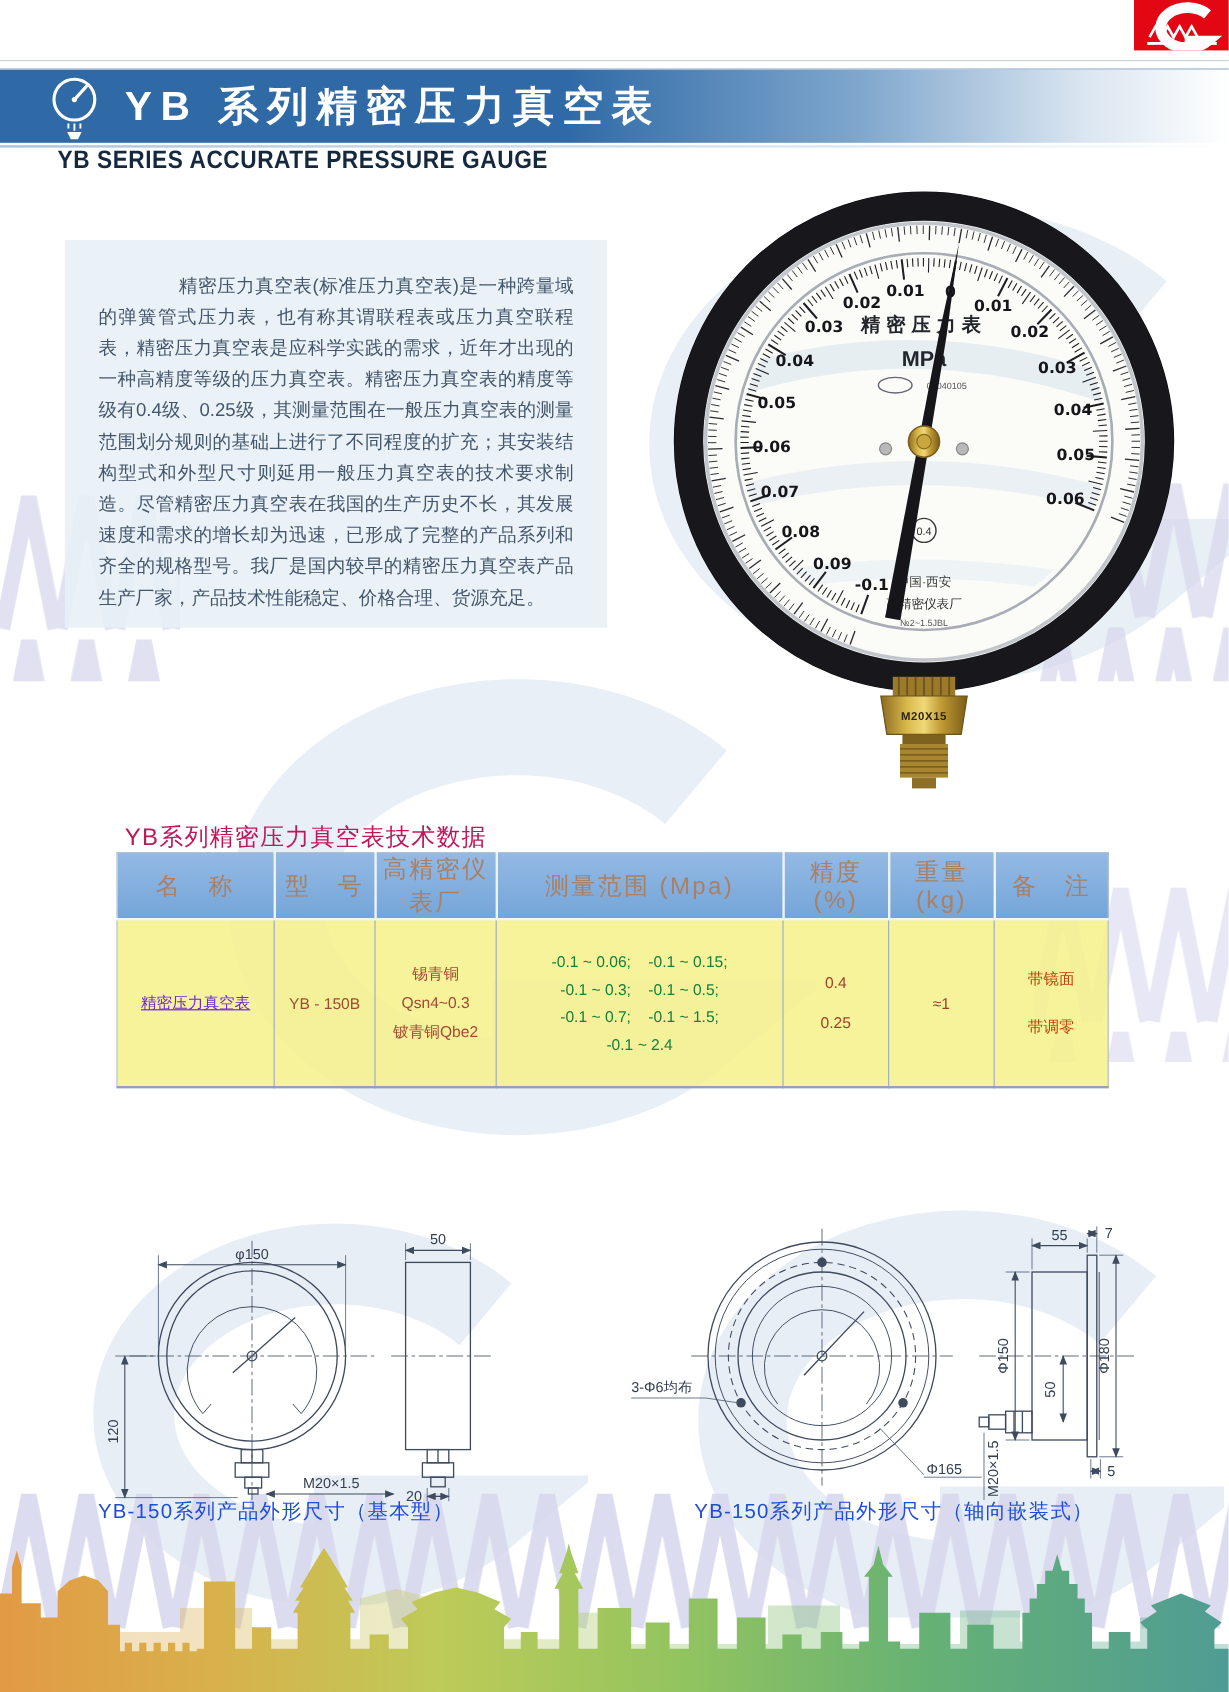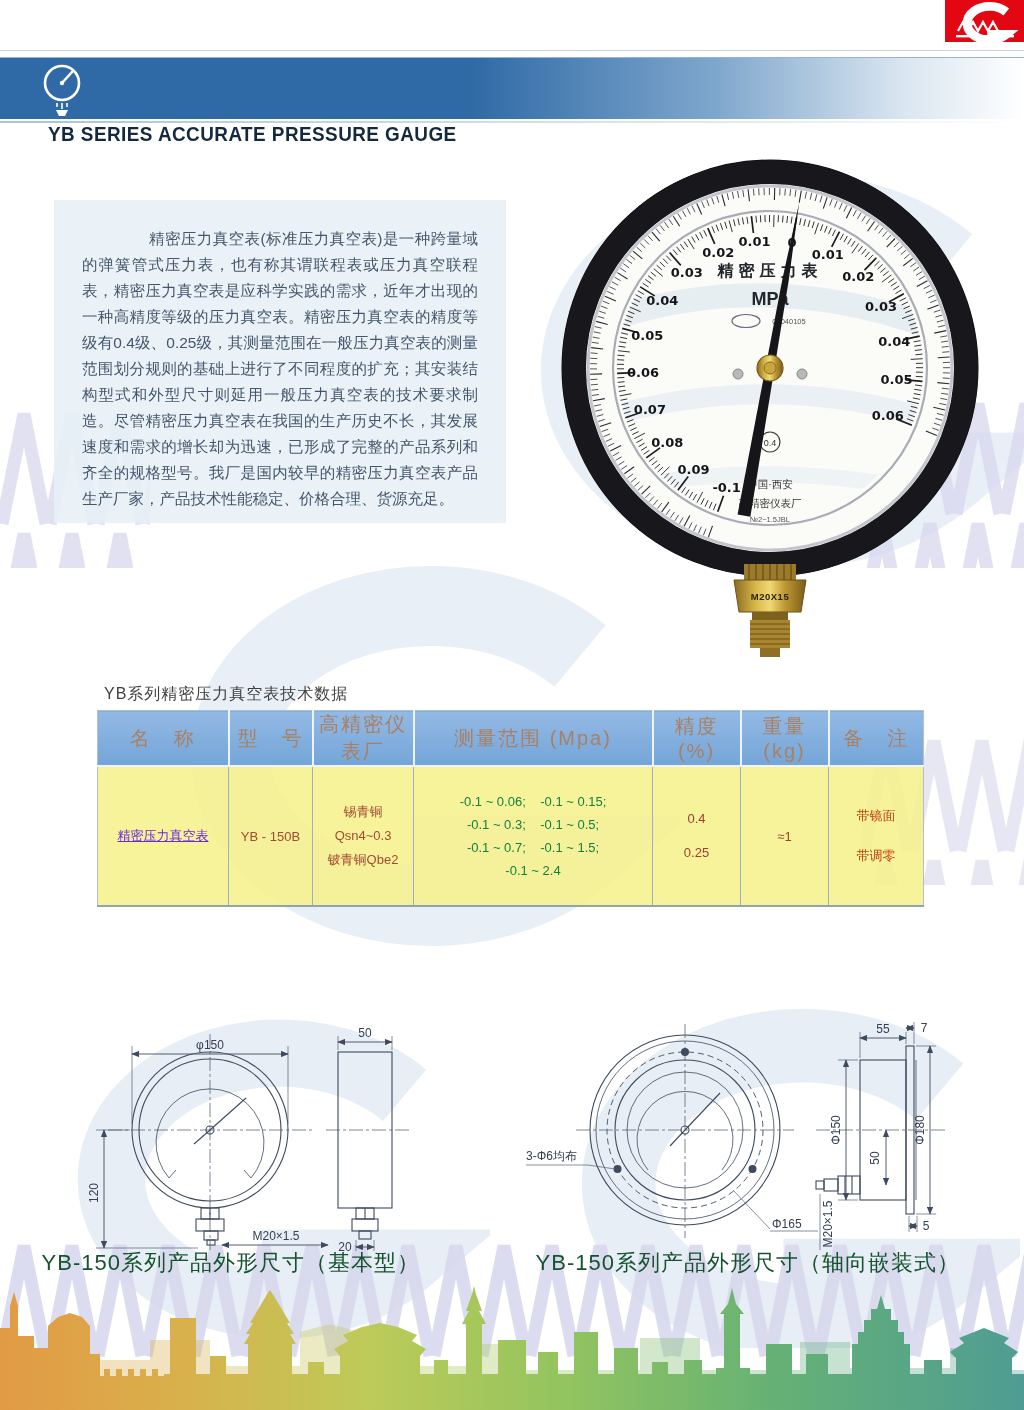--- a/index.html
+++ b/index.html
@@ -46,21 +46,21 @@
   .gauge-photo{position:absolute;left:553px;top:158px;z-index:1;}
   .dial-num{font:600 13px "DejaVu Sans",sans-serif;fill:#15151a;text-anchor:middle;}
   .dial-title{font:600 16px "Liberation Sans",sans-serif;fill:#22262c;text-anchor:middle;letter-spacing:5px;}
   .dial-unit{font:700 18px "Liberation Sans",sans-serif;fill:#22262c;text-anchor:middle;}
   .dial-small{font:10.5px "Liberation Sans",sans-serif;fill:#333;text-anchor:middle;}
   .dial-tiny{font:7.5px "Liberation Sans",sans-serif;fill:#555;text-anchor:middle;}
   .dial-acc{font:9px "Liberation Sans",sans-serif;fill:#333;text-anchor:middle;}
   .hex-label{font:700 9.5px "Liberation Sans",sans-serif;fill:#2e2410;text-anchor:middle;letter-spacing:0.5px;}
 
   
-  .table-title{position:absolute;left:104px;top:684px;font-size:16px;color:#404040;letter-spacing:1px;z-index:1;}
+  .table-title{position:absolute;left:104px;top:684px;font-size:20px;color:#be185d;letter-spacing:1px;z-index:1;}
   table.spec{
     position:absolute;left:97px;top:710px;width:826px;z-index:1;border-collapse:collapse;
     border:1px solid #b2bfcc;border-bottom:2px solid #93a2b2;table-layout:fixed;
   }
   table.spec th{
     height:38px;background:linear-gradient(#93b9e4,#74a5d8);color:#a98064;font-weight:normal;
     font-size:20px;letter-spacing:2px;border-left:2px solid #eef3f8;padding:0;
   }
   table.spec th:first-child{border-left:none;}
   table.spec td{
@@ -78,21 +78,21 @@
 
   
   .drawing{position:absolute;z-index:1;}
   .dln{stroke:#3e4a5e;stroke-width:1.1;fill:none;}
   .dlt{stroke:#3e4a5e;stroke-width:0.8;fill:none;}
   .diml{stroke:#3e4a5e;stroke-width:0.9;fill:none;marker-start:url(#arr);marker-end:url(#arr);}
   .extl{stroke:#52607a;stroke-width:0.7;fill:none;}
   .ctr{stroke:#5a6578;stroke-width:0.8;fill:none;stroke-dasharray:14 3 3 3;}
   .dsh{stroke:#3e4a5e;stroke-width:0.9;fill:none;stroke-dasharray:6 4;}
   .dtx{font:12px "Liberation Sans",sans-serif;fill:#333f52;}
-  .caption{position:absolute;top:1248px;font-size:22px;color:#14532d;letter-spacing:1px;text-align:right;z-index:2;}
+  .caption{position:absolute;top:1248px;font-size:17px;color:#1d4ed8;letter-spacing:1px;text-align:center;z-index:2;}
 
   
   .zz-band{position:absolute;left:0;top:1240px;z-index:0;}
   .skyline{position:absolute;left:0;top:1282px;z-index:1;}
 </style>
 </head>
 <body>
 
 <svg width="0" height="0" style="position:absolute" aria-hidden="true">
   <defs>
@@ -153,20 +153,21 @@
 <div class="title-bar">
   <svg class="gauge-icon" width="64" height="60" viewBox="0 0 64 60">
     <circle cx="32" cy="24" r="17" fill="none" stroke="#fff" stroke-width="2.6"></circle>
     <line x1="32" y1="24" x2="42" y2="13" stroke="#fff" stroke-width="2.6" stroke-linecap="round"></line>
     <circle cx="32" cy="24" r="2.2" fill="#fff"></circle>
     <line x1="27" y1="44" x2="27" y2="48" stroke="#fff" stroke-width="1.6"></line>
     <line x1="32" y1="44" x2="32" y2="50" stroke="#fff" stroke-width="1.6"></line>
     <line x1="37" y1="44" x2="37" y2="48" stroke="#fff" stroke-width="1.6"></line>
     <polygon points="26,51 38,51 35,57 29,57" fill="#fff"></polygon>
   </svg>
+  <div class="page-title">YB 系列精密压力真空表</div>
 </div>
 <div class="title-bar-underline"></div>
 
 <div class="page-subtitle">YB SERIES ACCURATE PRESSURE GAUGE</div>
 
 <div class="logo-box">
   <svg width="79" height="42" viewBox="0 0 79 42" style="color:#fff">
     <use href="#gsym" transform="translate(12,3) scale(0.56)" stroke-width="16"></use>
     <path d="M13,31 l5,-9 5,9 5,-9 5,9 5,-9 5,9 5,-9 5,9" fill="none" stroke="#fff" stroke-width="2.2"></path>
     <rect x="11" y="35" width="58" height="2.4" fill="#fff"></rect>

